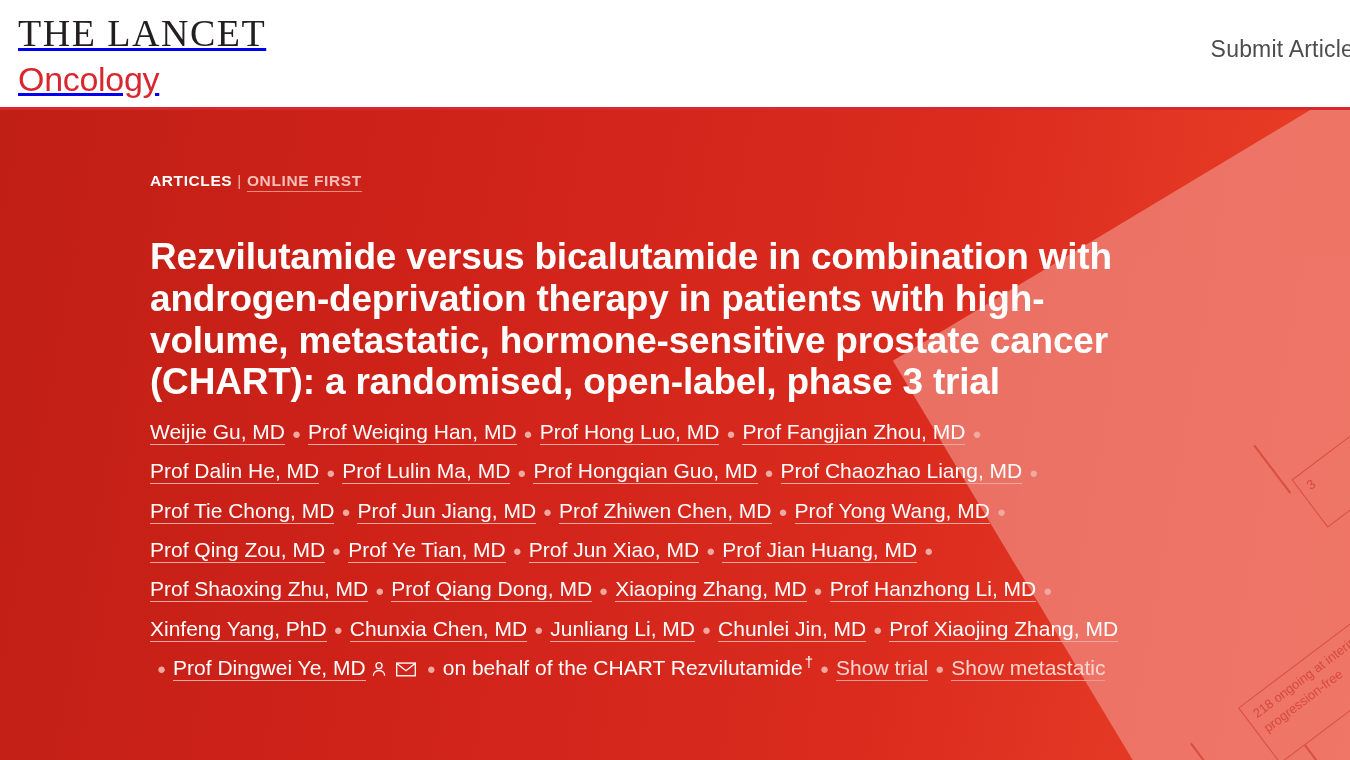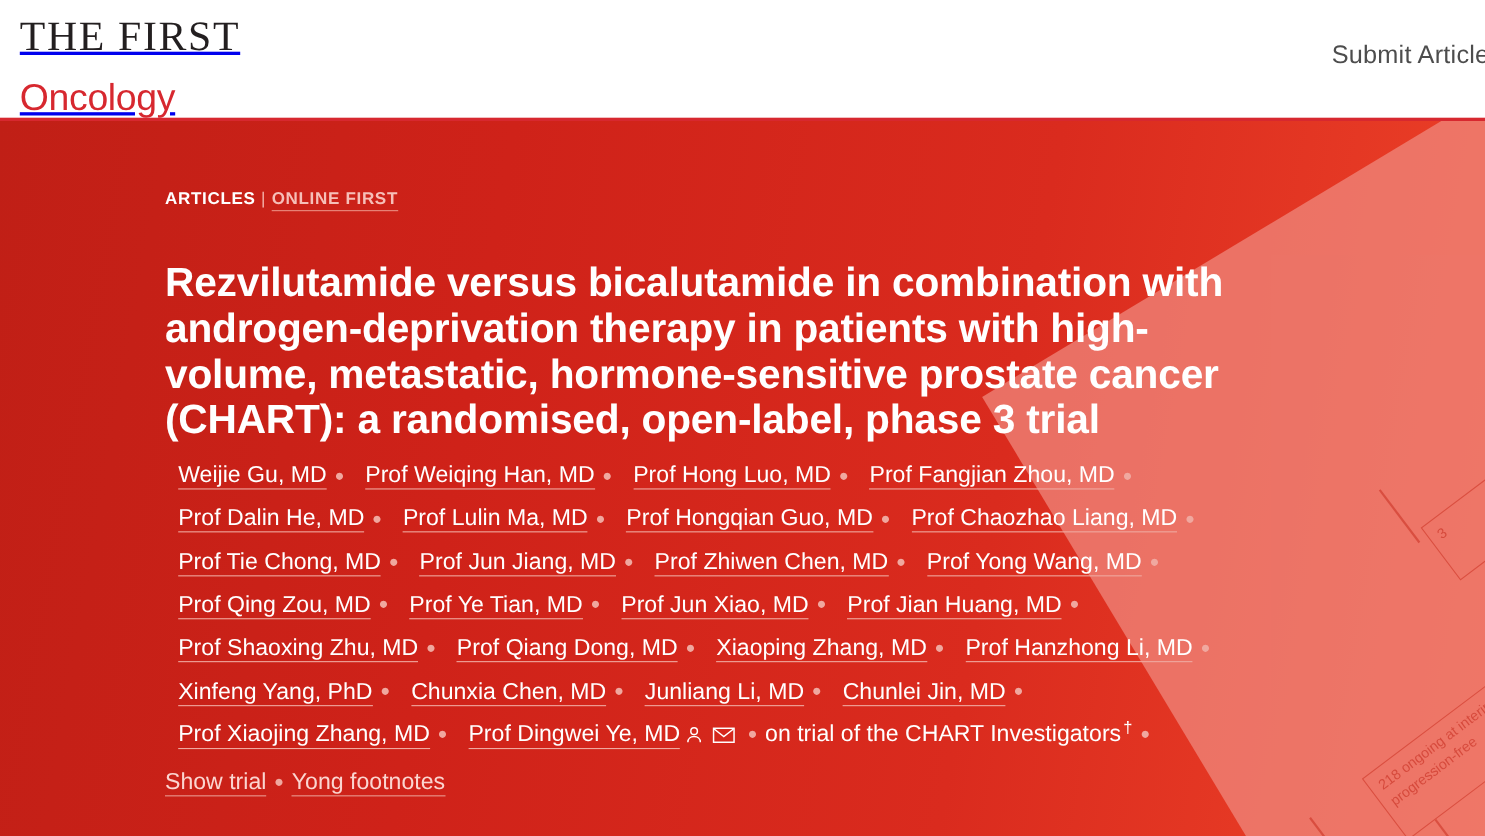--- a/index.html
+++ b/index.html
@@ -34,21 +34,21 @@
     color: #231f20;
     font-weight: 400;
     display: block;
   }
   .brand-oncology {
     font-family: "Liberation Sans", sans-serif;
     font-size: 34px;
     color: #d7282f;
     font-weight: 400;
     display: block;
-    margin-top: 20px;
+    margin-top: 10px;
     letter-spacing: -0.3px;
   }
 
   .header-right {
     position: absolute;
     right: -4px;
     top: 36px;
     white-space: nowrap;
   }
   .submit-article {
@@ -153,21 +153,20 @@
     color: #ffffff;
     max-width: 1060px;
     font-weight: 400;
   }
   .author {
     color: #ffffff;
     border-bottom: 1px solid #f0a89f;
     padding-bottom: 1px;
     cursor: pointer;
     white-space: nowrap;
-    margin-left: 12px;
   }
   .dot {
     display: inline-block;
     margin: 0 7px;
     color: #f0a89f;
     font-size: 15px;
     vertical-align: middle;
   }
   .icon-btn {
     display: inline-block;
@@ -190,21 +189,21 @@
     cursor: pointer;
     white-space: nowrap;
   }
 </style>
 </head>
 <body>
 
 <div class="site-header">
 
   <a class="brand" href="#">
-    <span class="brand-lancet">THE FIRST</span>
+    <span class="brand-lancet">THE LANCET</span>
     <span class="brand-oncology">Oncology</span>
   </a>
 
   <div class="header-right">
     <span class="submit-article">Submit Article</span>
   </div>
 
   <div class="header-rule"></div>
 </div>
 
@@ -236,17 +235,17 @@
 
     <h1 class="article-title">Rezvilutamide versus bicalutamide in combination with androgen-deprivation therapy in patients with high-volume, metastatic, hormone-sensitive prostate cancer (CHART): a randomised, open-label, phase 3 trial</h1>
 
     <div class="authors">
       <span class="author">Weijie Gu, MD</span><span class="dot">●</span><span class="author">Prof Weiqing Han, MD</span><span class="dot">●</span><span class="author">Prof Hong Luo, MD</span><span class="dot">●</span><span class="author">Prof Fangjian Zhou, MD</span><span class="dot">●</span><span class="author">Prof Dalin He, MD</span><span class="dot">●</span><span class="author">Prof Lulin Ma, MD</span><span class="dot">●</span><span class="author">Prof Hongqian Guo, MD</span><span class="dot">●</span><span class="author">Prof Chaozhao Liang, MD</span><span class="dot">●</span><span class="author">Prof Tie Chong, MD</span><span class="dot">●</span><span class="author">Prof Jun Jiang, MD</span><span class="dot">●</span><span class="author">Prof Zhiwen Chen, MD</span><span class="dot">●</span><span class="author">Prof Yong Wang, MD</span><span class="dot">●</span><span class="author">Prof Qing Zou, MD</span><span class="dot">●</span><span class="author">Prof Ye Tian, MD</span><span class="dot">●</span><span class="author">Prof Jun Xiao, MD</span><span class="dot">●</span><span class="author">Prof Jian Huang, MD</span><span class="dot">●</span><span class="author">Prof Shaoxing Zhu, MD</span><span class="dot">●</span><span class="author">Prof Qiang Dong, MD</span><span class="dot">●</span><span class="author">Xiaoping Zhang, MD</span><span class="dot">●</span><span class="author">Prof Hanzhong Li, MD</span><span class="dot">●</span><span class="author">Xinfeng Yang, PhD</span><span class="dot">●</span><span class="author">Chunxia Chen, MD</span><span class="dot">●</span><span class="author">Junliang Li, MD</span><span class="dot">●</span><span class="author">Chunlei Jin, MD</span><span class="dot">●</span><span class="author">Prof Xiaojing Zhang, MD</span><span class="dot">●</span><span class="author">Prof Dingwei Ye, MD</span><span class="icon-btn"><svg width="20" height="20" viewBox="0 0 24 24" fill="none" stroke="#ffffff" stroke-width="1.6">
             <circle cx="12" cy="8" r="3.6"></circle>
             <path d="M5.2 20c0-3.8 3-6.2 6.8-6.2s6.8 2.4 6.8 6.2"></path>
           </svg></span><span class="icon-btn"><svg width="22" height="20" viewBox="0 0 26 20" fill="none" stroke="#ffffff" stroke-width="1.6">
             <rect x="2" y="3" width="22" height="15"></rect>
             <path d="M2.6 3.8 L13 12 L23.4 3.8"></path>
-          </svg></span><span class="dot">●</span><span class="onbehalf"><span>on trial of the CHART Investigators</span><span class="dagger">†</span></span><span class="dot">●</span><span class="ghost-link">Show trial</span><span class="dot">●</span><span class="ghost-link">Yong footnotes</span>
+          </svg></span><span class="dot">●</span><span class="onbehalf"><span>on behalf of the CHART Rezvilutamide</span><span class="dagger">†</span></span><span class="dot">●</span><span class="ghost-link">Show trial</span><span class="dot">●</span><span class="ghost-link">Show metastatic</span>
     </div>
 
   </div>
 </div>
 
 </body></html>

